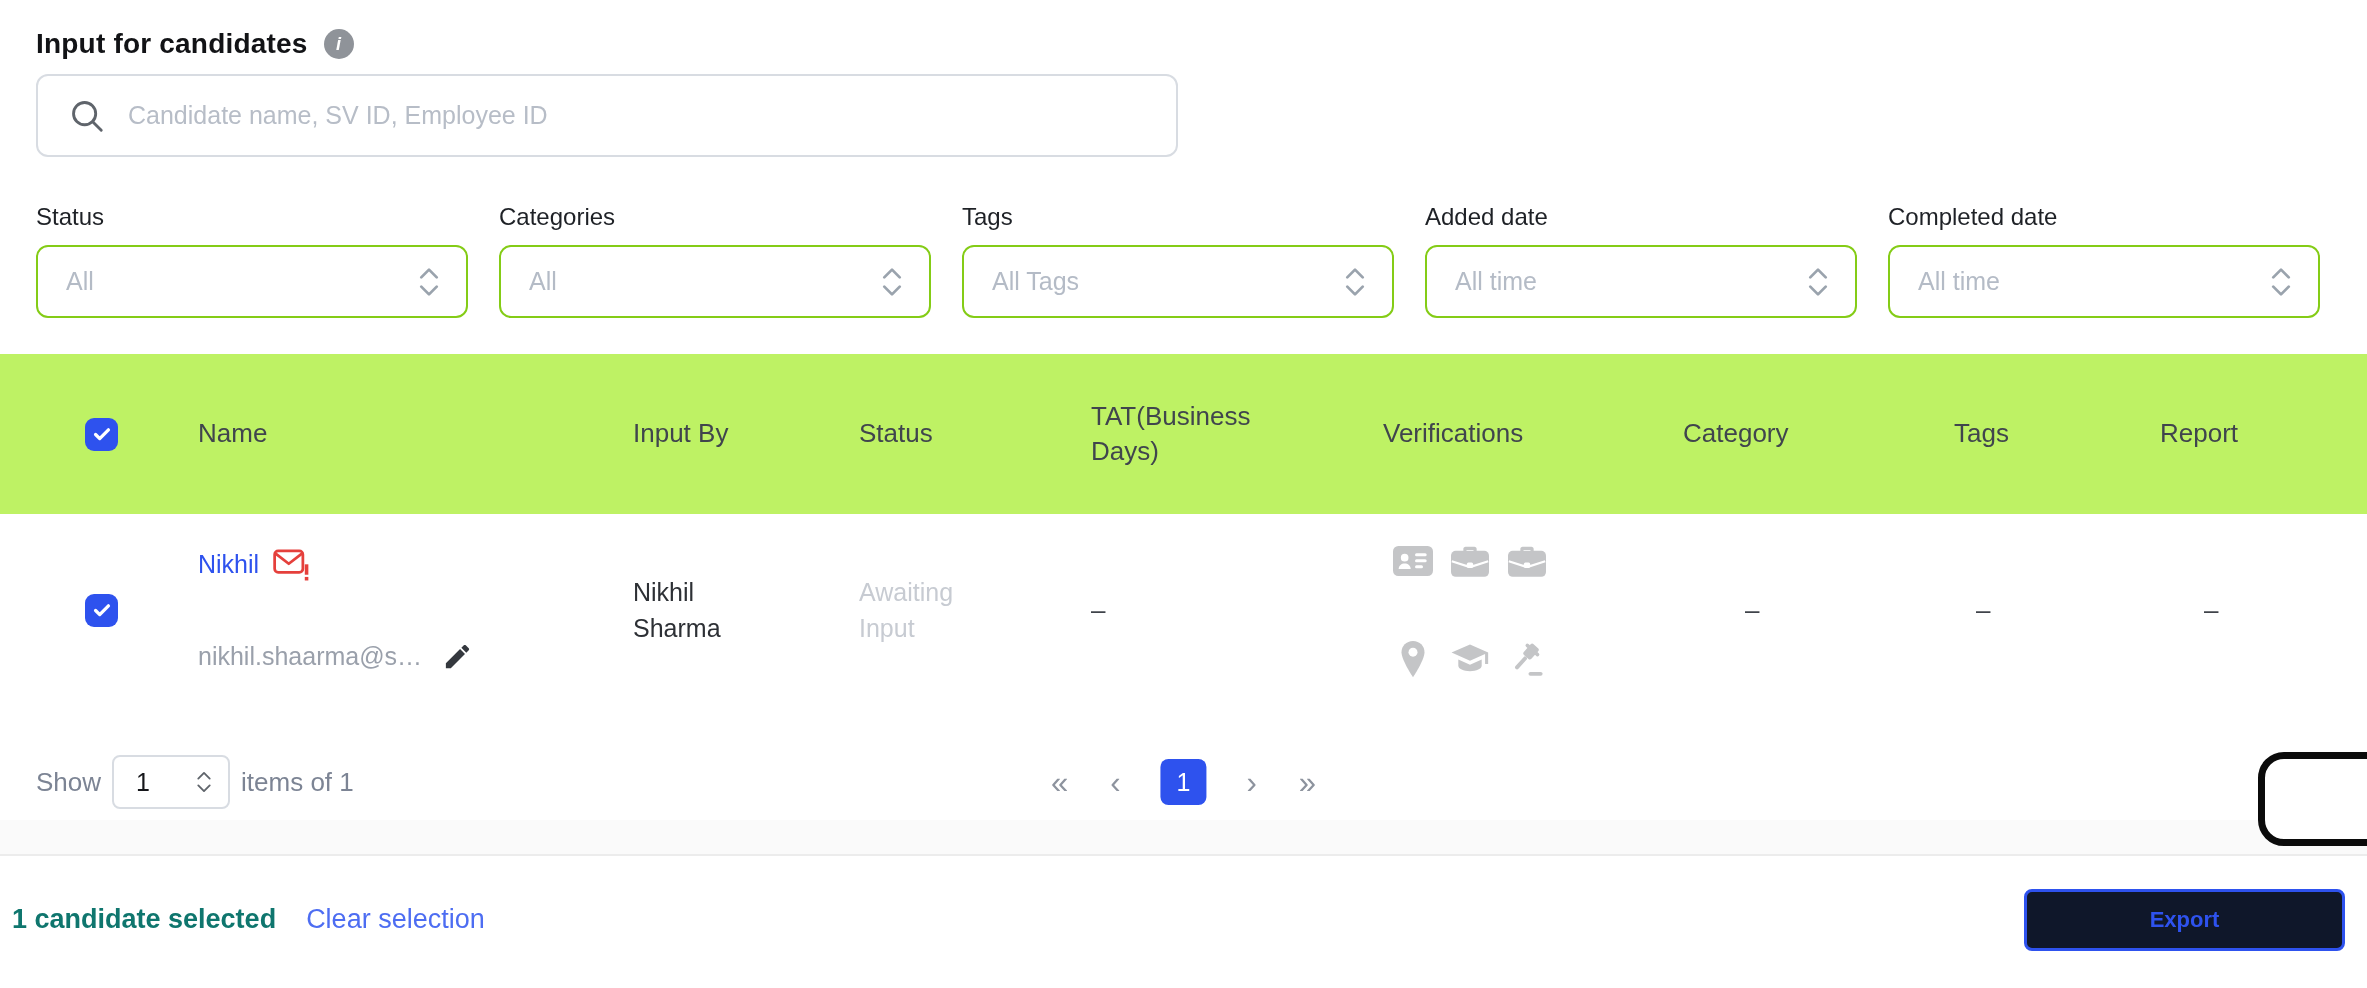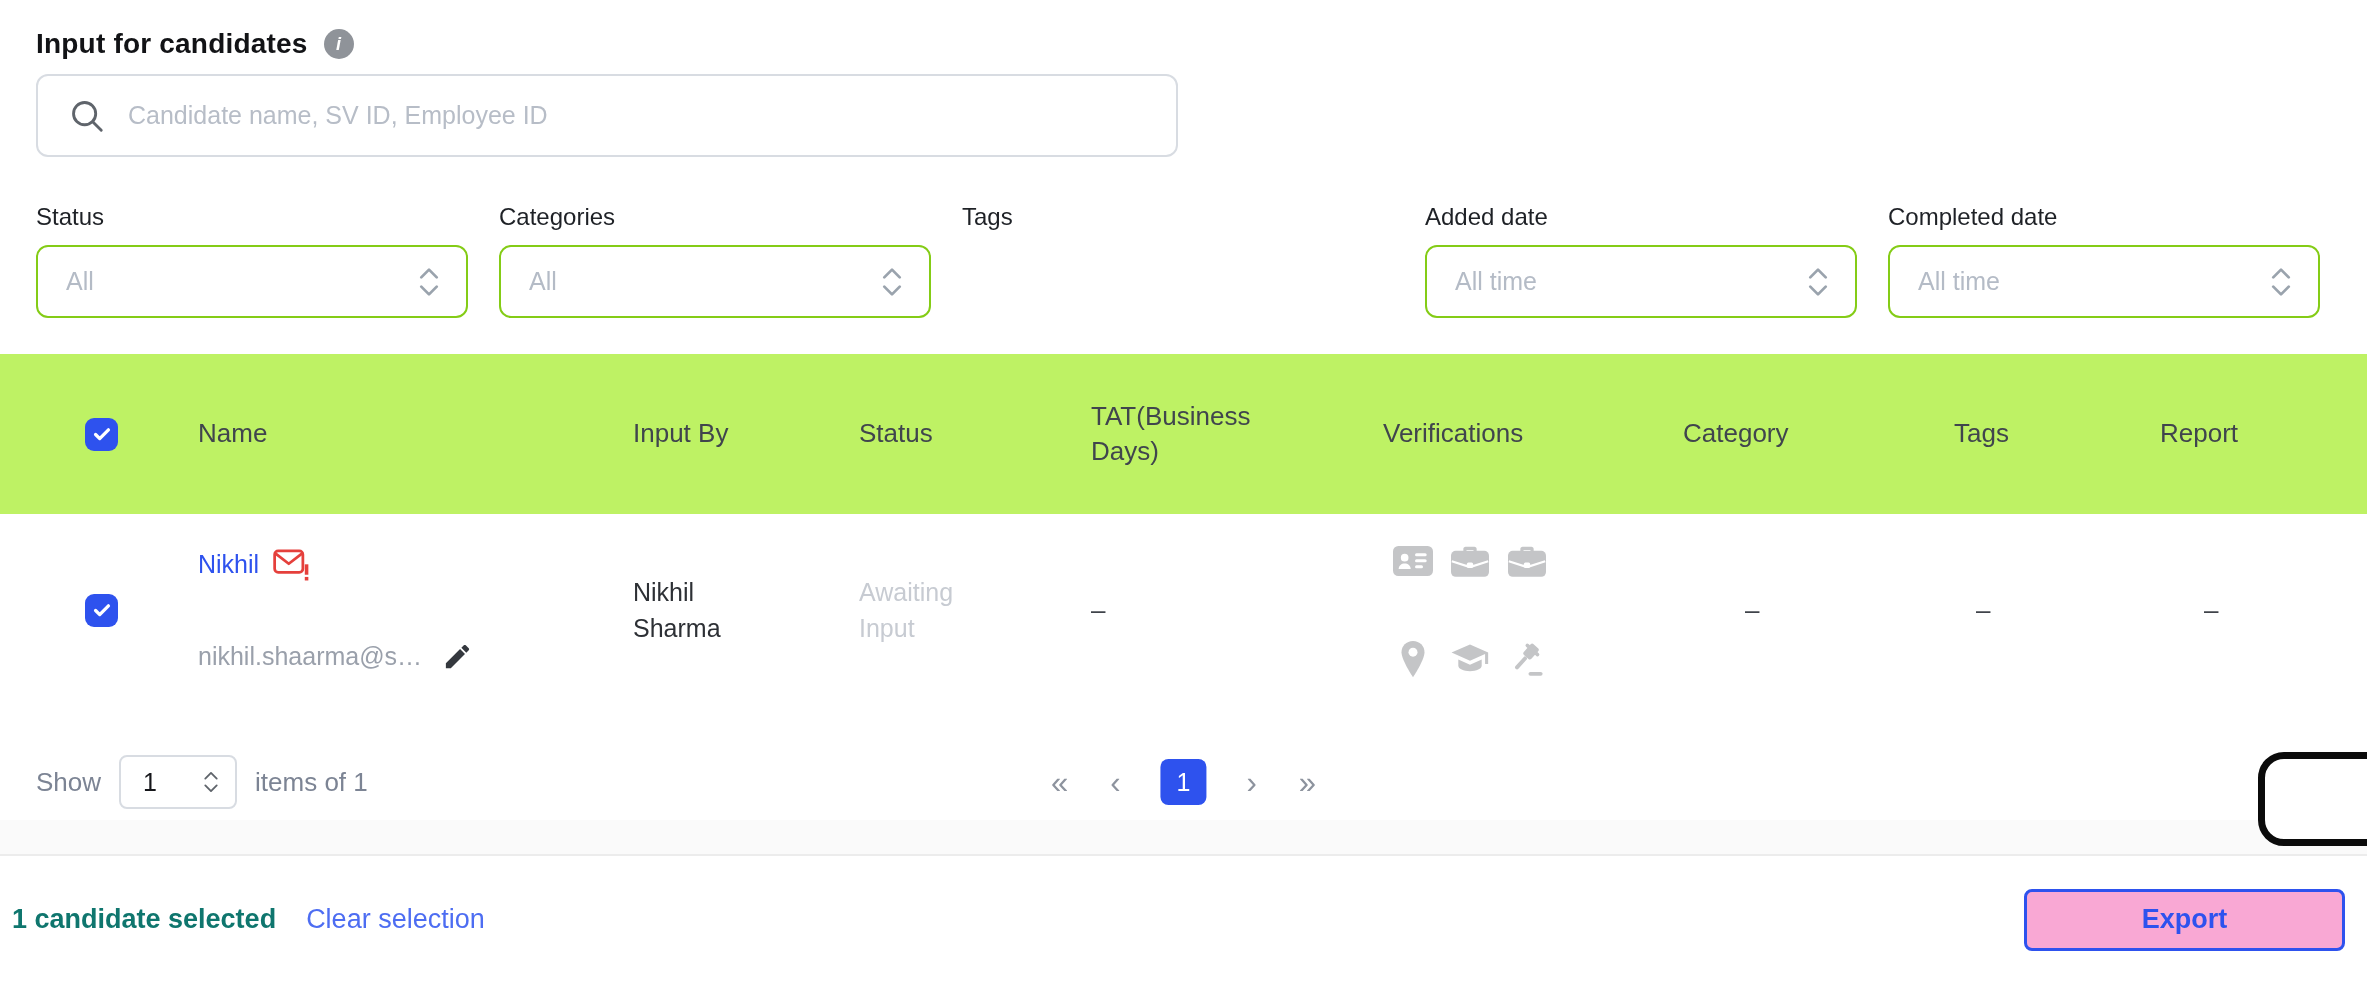--- a/index.html
+++ b/index.html
@@ -55,37 +55,37 @@
   .dashcell { font-size:26px; color:#3f434a; }
   .pad-cat { padding-left:110px; }
   .pad-tags { padding-left:70px; }
   .pad-rep { padding-left:92px; }
 
   .vgrid { display:grid; grid-template-columns:repeat(3,40px); column-gap:17px; row-gap:5px; padding-left:58px; color:#c4c5c7; }
   .vicon { width:40px; height:34px; display:flex; align-items:center; justify-content:center; }
 
   
   .pagerow { position:relative; margin-top:48px; height:56px; }
-  .pageleft { position:absolute; left:36px; top:0; height:56px; display:flex; align-items:center; gap:18px; }
+  .pageleft { position:absolute; left:36px; top:0; height:56px; display:flex; align-items:center; gap:11px; }
   .muted { font-size:26px; color:#7c8494; }
   .stepper { width:118px; height:54px; border:2px solid #d8dce2; border-radius:8px; display:flex; align-items:center;
     padding:0 16px 0 22px; cursor:pointer; background:#fff; }
   .stepper .val { font-size:25px; color:#15161a; }
   .stepper svg { margin-left:auto; }
   .pager { position:absolute; left:50%; top:0; transform:translateX(-50%); height:56px; display:flex; align-items:center; gap:38px; }
   .pbtn { background:none; border:none; font-size:31px; color:#8d939e; cursor:pointer; font-family:inherit; line-height:1; padding:0 2px; }
   .pcur { width:46px; height:46px; border:none; border-radius:8px; background:#2e52ee; color:#fff; font-size:25px; cursor:pointer; font-family:inherit; }
 
   
   .band { margin-top:10px; height:36px; background:#fafafa; border-bottom:2px solid #ececec; }
   .bottombar { height:127px; background:#fff; display:flex; align-items:center; padding:0 22px 0 12px; }
   .sel-text { font-size:27px; font-weight:700; color:#0f766e; }
   .clear-link { font-size:27px; color:#4d6df2; margin-left:30px; text-decoration:none; cursor:pointer; }
-  .export-btn { margin-left:auto; width:321px; height:62px; background:#f9a8d4; border:3px solid #2e52ee; border-radius:8px;
-    color:#2e52ee; font-size:27px; font-weight:700; cursor:pointer; font-family:inherit; }
+  .export-btn { margin-left:auto; width:321px; height:62px; background:#0f172a; border:3px solid #2e52ee; border-radius:8px;
+    color:#2e52ee; font-size:22px; font-weight:700; cursor:pointer; font-family:inherit; }
 
   
   .focus-box { position:absolute; left:2258px; top:752px; width:170px; height:94px; border:7px solid #0b0b0b;
     border-radius:26px; background:#fff; }
 </style>
 </head>
 <body>
 
 <div class="page">
 
@@ -118,20 +118,27 @@
       <div class="fselect">
         <span class="fvalue">All</span>
         <svg class="fchev" width="22" height="34" viewBox="0 0 14 22" fill="none" stroke="#9aa3ad" stroke-width="1.8" stroke-linecap="round" stroke-linejoin="round">
             <path d="M2 8l5-5 5 5"></path>
             <path d="M2 14l5 5 5-5"></path>
           </svg>
       </div>
     </div>
     <div class="filter">
       <div class="flabel">Tags</div>
+      <div class="fselect">
+        <span class="fvalue">All Tags</span>
+        <svg class="fchev" width="22" height="34" viewBox="0 0 14 22" fill="none" stroke="#9aa3ad" stroke-width="1.8" stroke-linecap="round" stroke-linejoin="round">
+            <path d="M2 8l5-5 5 5"></path>
+            <path d="M2 14l5 5 5-5"></path>
+          </svg>
+      </div>
     </div>
     <div class="filter">
       <div class="flabel">Added date</div>
       <div class="fselect">
         <span class="fvalue">All time</span>
         <svg class="fchev" width="22" height="34" viewBox="0 0 14 22" fill="none" stroke="#9aa3ad" stroke-width="1.8" stroke-linecap="round" stroke-linejoin="round">
             <path d="M2 8l5-5 5 5"></path>
             <path d="M2 14l5 5 5-5"></path>
           </svg>
       </div>

